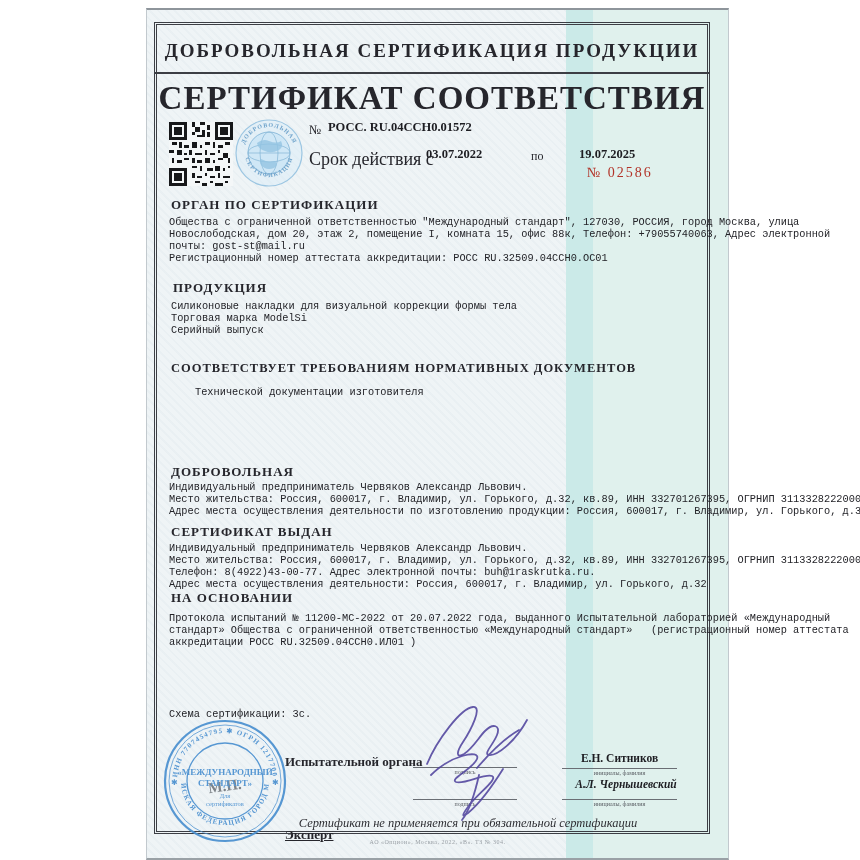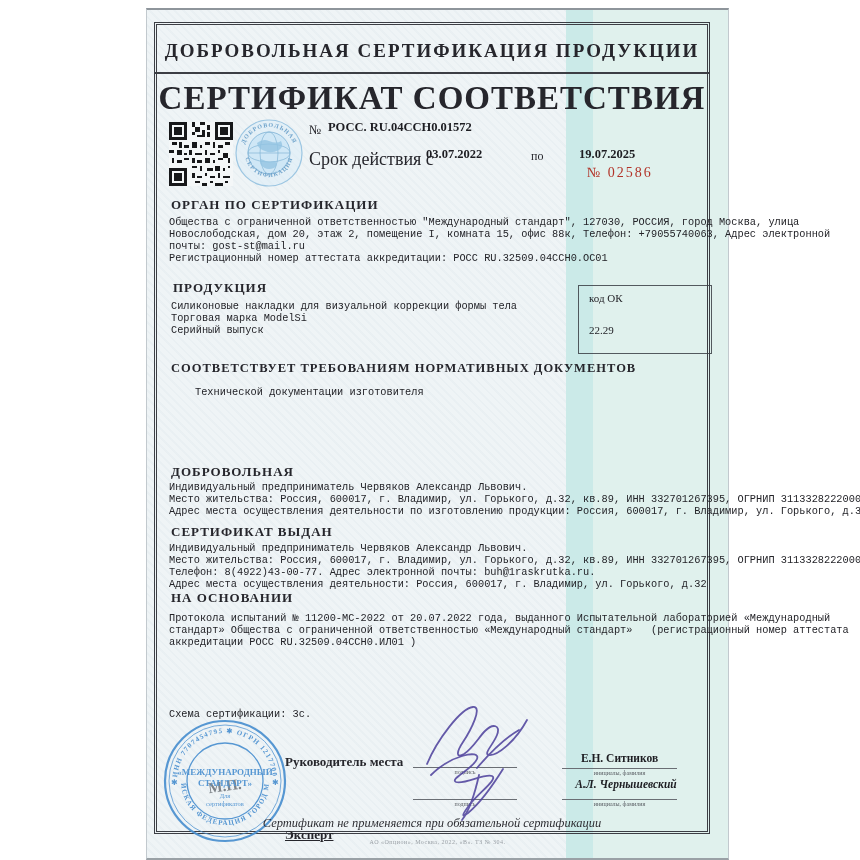--- a/index.html
+++ b/index.html
@@ -30,21 +30,21 @@
   .sec-h{position:absolute;font-weight:bold;font-size:13px;letter-spacing:1px;color:#26262c;}
   .lines{position:absolute;font-size:10.3px;line-height:12px;color:#232328;white-space:pre;font-family:Liberation Mono, monospace;}
   .codebox{position:absolute;left:431px;width:132px;border:1.5px solid rgba(58,62,68,.85);}
   .codebox .cb-label{position:absolute;left:10px;top:6px;font-size:11px;color:#232328;}
   .codebox .cb-value{position:absolute;left:10px;font-size:11px;color:#232328;}
   .role{position:absolute;font-weight:bold;font-size:13px;color:#26262c;}
   .sig-line{position:absolute;border-bottom:1px solid #6a6e74;}
   .tiny-cap{position:absolute;font-size:6px;color:#5a5e64;text-align:center;}
   .sig-name{position:absolute;font-weight:bold;font-size:11.5px;color:#1d1d22;text-align:center;}
   .note{position:absolute;left:7px;top:806px;width:556px;text-align:center;
-    font-style:italic;font-size:12.5px;color:#2e2e33;}
+    font-style:italic;font-size:12.5px;color:#2e2e33;padding-left:36px;}
   .footer-print{position:absolute;left:0;top:829px;width:100%;text-align:center;
     font-size:6px;color:#9aa0a6;letter-spacing:.5px;}
   .stamp{position:absolute;left:8px;top:701px;width:140px;height:140px;opacity:.92;}
   .sig-svg{position:absolute;}
 </style>
 </head>
 <body>
 
 <div class="page">
   <div class="band-deep"></div>
@@ -152,24 +152,20 @@
     <div class="sec-h" style="left:24px;top:187px;">ОРГАН ПО СЕРТИФИКАЦИИ</div>
     <div class="lines" style="left:22px;top:206px;">Общества с ограниченной ответственностью "Международный стандарт", 127030, РОССИЯ, город Москва, улица
 Новослободская, дом 20, этаж 2, помещение I, комната 15, офис 88к, Телефон: +79055740063, Адрес электронной
 почты: gost-st@mail.ru
 Регистрационный номер аттестата аккредитации: РОСС RU.32509.04ССН0.ОС01</div>
 
     <div class="sec-h" style="left:26px;top:270px;">ПРОДУКЦИЯ</div>
     <div class="lines" style="left:24px;top:290px;">Силиконовые накладки для визуальной коррекции формы тела
 Торговая марка ModelSi
 Серийный выпуск</div>
-    <div class="codebox" style="top:275px;height:67px;">
-      <div class="cb-label">код ОК</div>
-      <div class="cb-value" style="top:38px;">22.29</div>
-    </div>
 
     <div class="sec-h" style="left:24px;top:351px;font-size:12.5px;">СООТВЕТСТВУЕТ ТРЕБОВАНИЯМ НОРМАТИВНЫХ ДОКУМЕНТОВ</div>
     <div class="lines" style="left:22px;top:376px;margin-left:26px;">Технической документации изготовителя</div>
 
     <div class="sec-h" style="left:24px;top:454px;">ДОБРОВОЛЬНАЯ</div>
     <div class="lines" style="left:22px;top:471px;">Индивидуальный предприниматель Червяков Александр Львович.
 Место жительства: Россия, 600017, г. Владимир, ул. Горького, д.32, кв.89, ИНН 332701267395, ОГРНИП 311332822200010.
 Адрес места осуществления деятельности по изготовлению продукции: Россия, 600017, г. Владимир, ул. Горького, д.32</div>
 
     <div class="sec-h" style="left:24px;top:514px;">СЕРТИФИКАТ ВЫДАН</div>
@@ -178,21 +174,21 @@
 Телефон: 8(4922)43-00-77. Адрес электронной почты: buh@1raskrutka.ru.
 Адрес места осуществления деятельности: Россия, 600017, г. Владимир, ул. Горького, д.32</div>
 
     <div class="sec-h" style="left:24px;top:580px;">НА ОСНОВАНИИ</div>
     <div class="lines" style="left:22px;top:602px;">Протокола испытаний № 11200-МС-2022 от 20.07.2022 года, выданного Испытательной лабораторией «Международный
 стандарт» Общества с ограниченной ответственностью «Международный стандарт»   (регистрационный номер аттестата
 аккредитации РОСС RU.32509.04ССН0.ИЛ01 )</div>
 
     <div class="lines" style="left:22px;top:698px;">Схема сертификации: 3с.</div>
 
-    <div class="role" style="left:138px;top:744px;">Руководитель места</div>
+    <div class="role" style="left:138px;top:744px;">Испытательной органа</div>
     <div class="role" style="left:138px;top:817px;text-decoration:underline;">Эксперт</div>
 
     <div class="sig-line" style="left:266px;top:757px;width:104px;"></div>
     <div class="tiny-cap" style="left:266px;top:759px;width:104px;">подпись</div>
     <div class="sig-line" style="left:266px;top:789px;width:104px;"></div>
     <div class="tiny-cap" style="left:266px;top:791px;width:104px;">подпись</div>
 
     <div class="sig-name" style="left:405px;top:742px;width:135px;">Е.Н. Ситников</div>
     <div class="sig-line" style="left:415px;top:758px;width:115px;"></div>
     <div class="tiny-cap" style="left:415px;top:760px;width:115px;">инициалы, фамилия</div>

